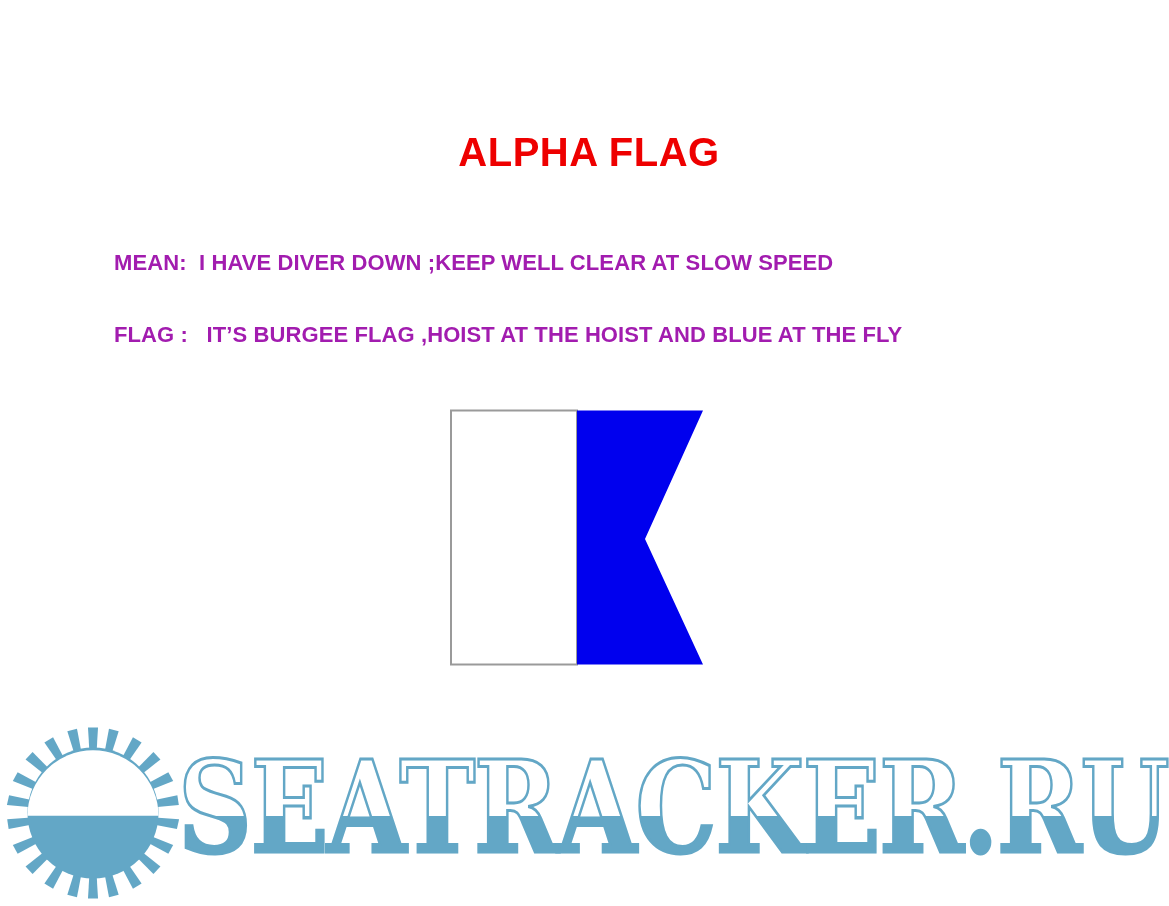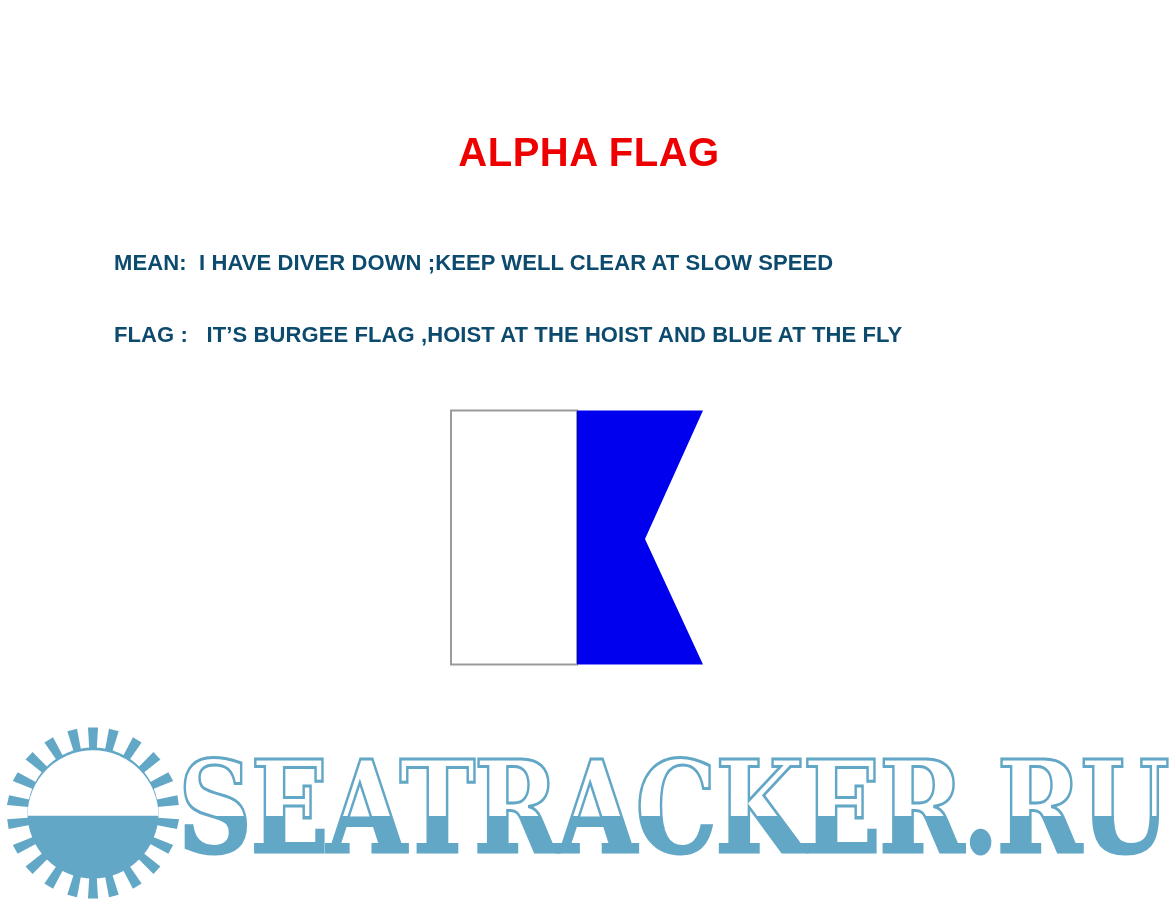--- a/index.html
+++ b/index.html
@@ -37,21 +37,21 @@
     line-height: 1.1;
     white-space: pre;
   }
 
   
   .body-line {
     position: absolute;
     left: 114px;
     font-size: 22px;
     font-weight: bold;
-    color: #0c4a6e;
+    color: #a21caf;
     letter-spacing: 0.1px;
     white-space: pre;
     line-height: 1.2;
   }
   .line-mean { top: 250px; }
   .line-flag { top: 322px; }
 
   
   .flag-wrap {
     position: absolute;

